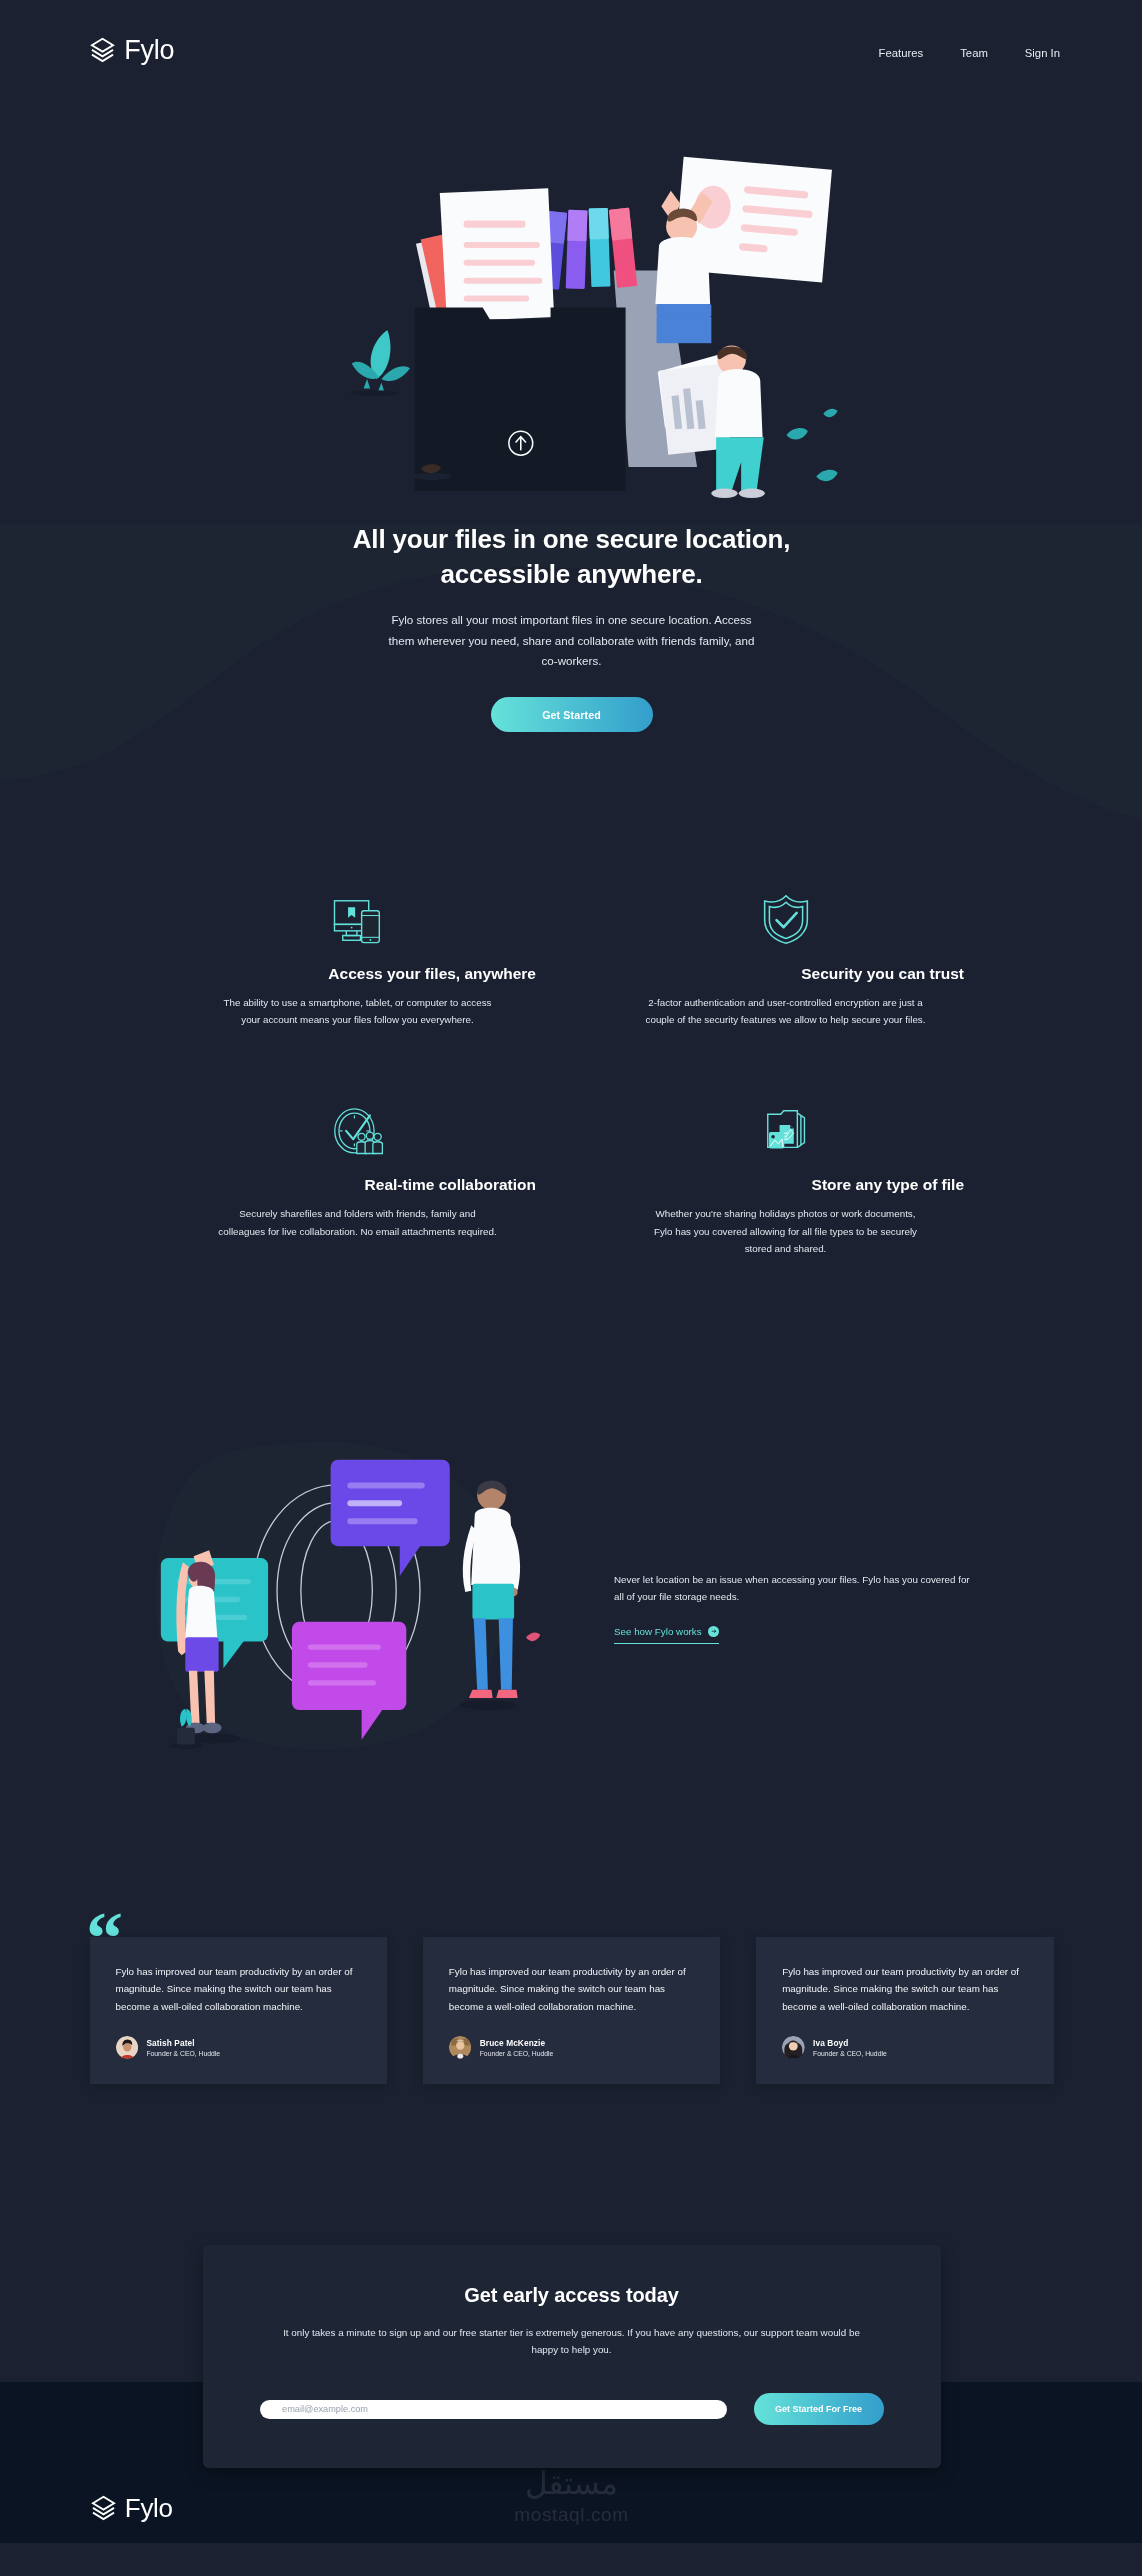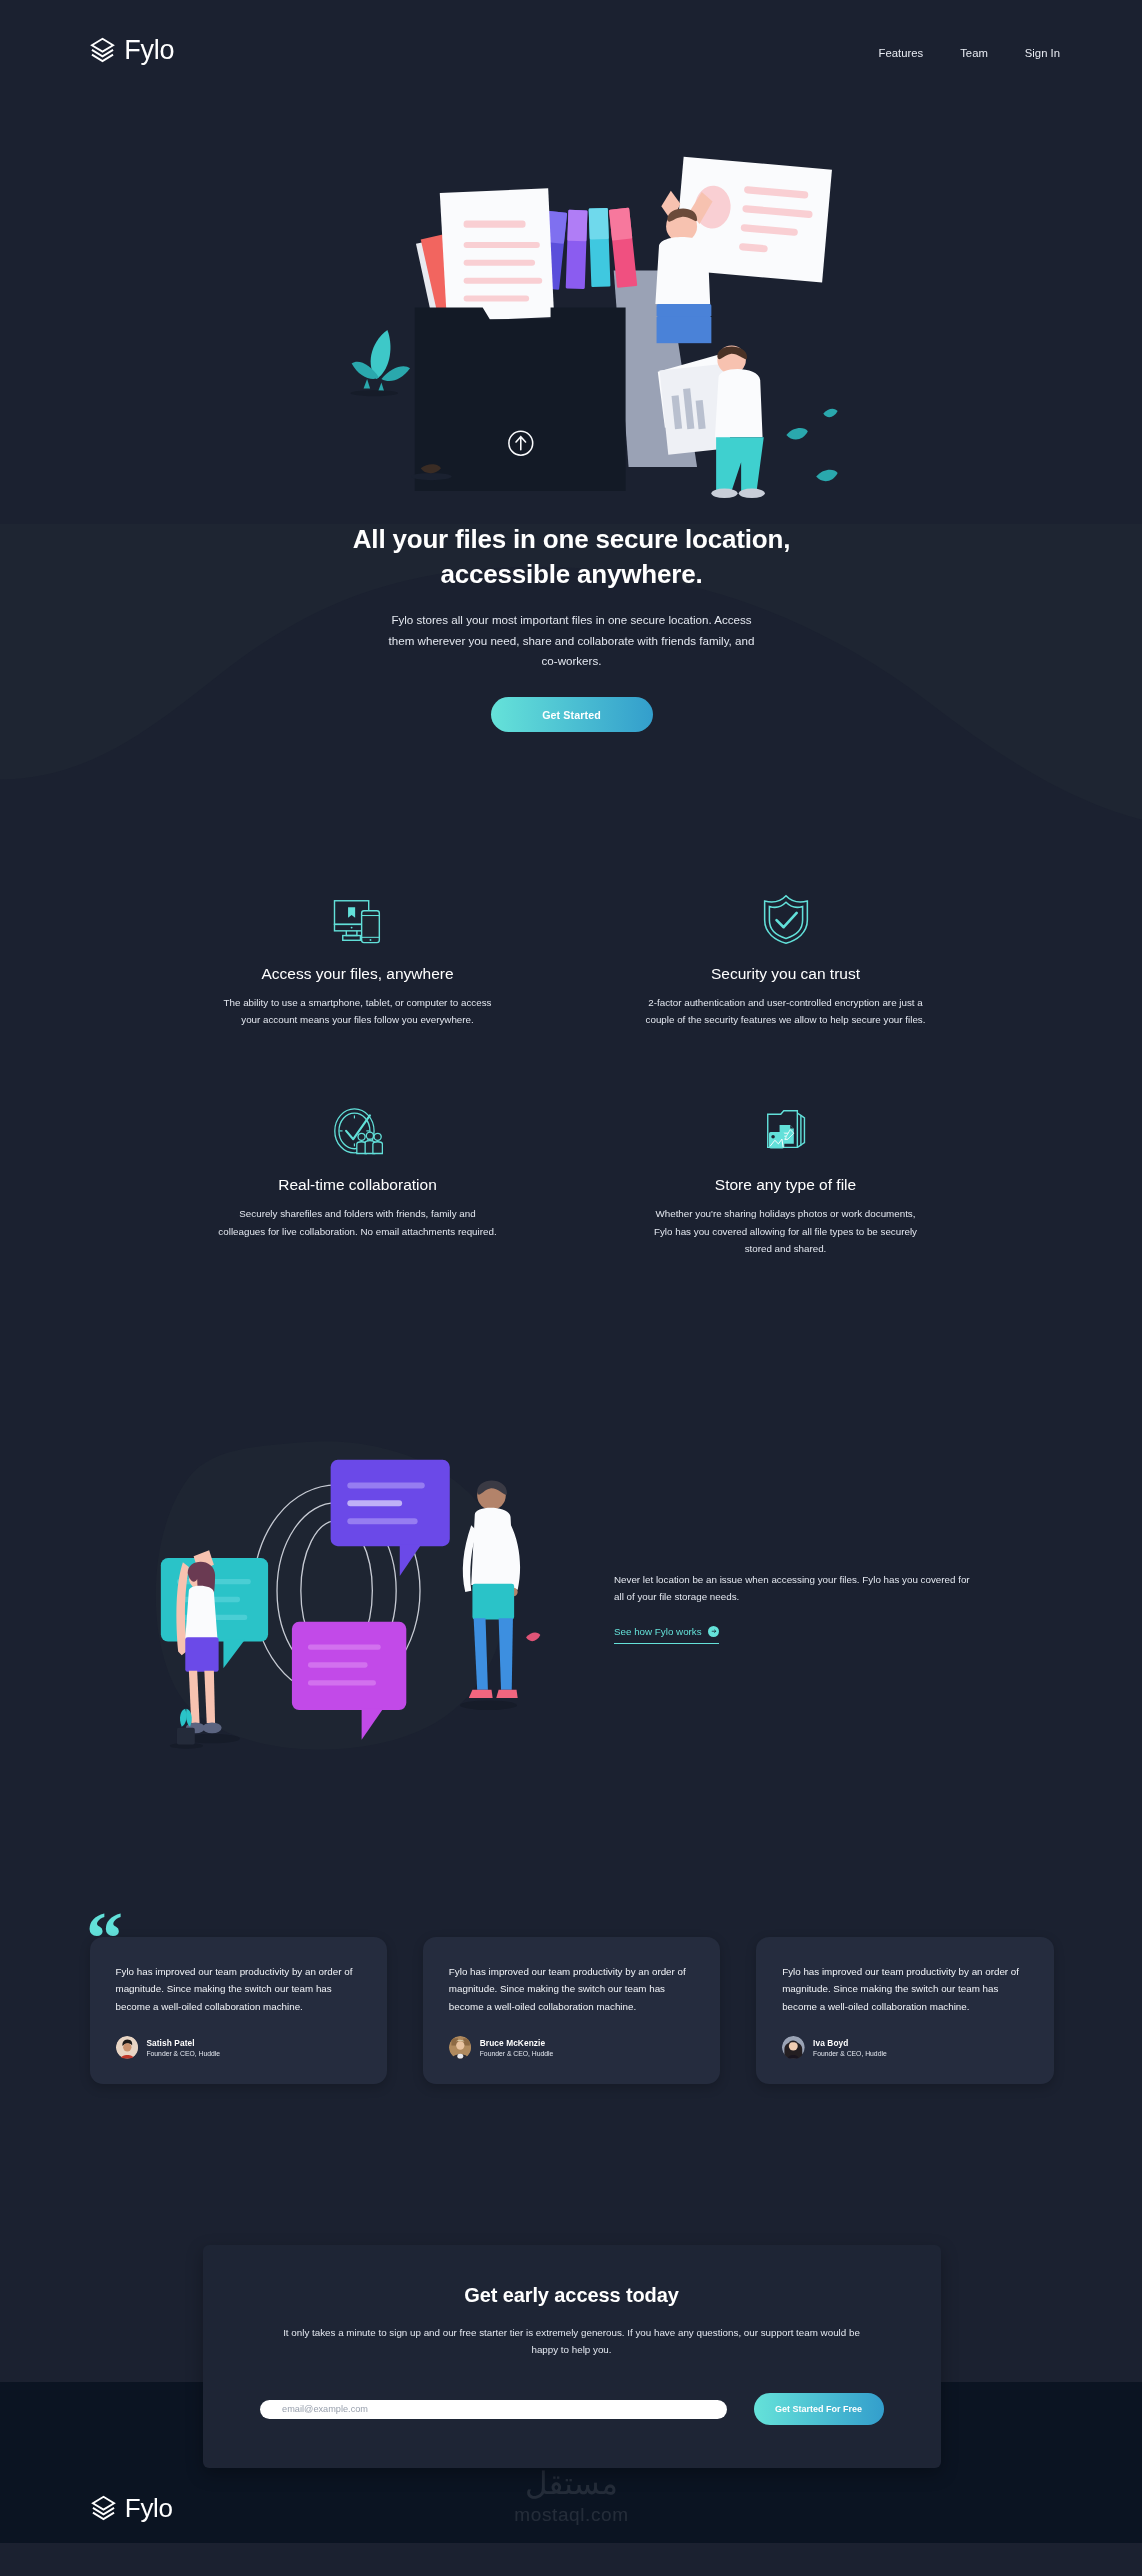--- a/index.html
+++ b/index.html
@@ -53,21 +53,21 @@
 
   
   .features {
     position:relative; z-index:3;
     width:785px; margin:149px auto 0;
     display:grid; grid-template-columns:1fr 1fr;
     row-gap:64px; column-gap:71px;
   }
   .feature { text-align:center; }
   .feature-icon { height:64px; display:flex; align-items:flex-end; justify-content:center; }
-  .feature h3 { font-size:15.5px; font-weight:400; margin-top:20px; color:#fff; }
+  .feature h3 { font-size:15.5px; font-weight:700; margin-top:20px; color:#fff;text-align:right; }
   .feature p {
     font-size:9.8px; line-height:1.78; color:#e3e7ef;
     max-width:280px; margin:10.7px auto 0;
   }
 
   
   .productive {
     position:relative; z-index:3;
     width:863px; margin:173px auto 0;
     display:flex; align-items:center; gap:54px;
@@ -96,21 +96,21 @@
     width:964px; margin:173px auto 0;
     display:grid; grid-template-columns:repeat(3,1fr); gap:36px;
   }
   .quote-mark {
     position:absolute; left:-3.6px; top:-36px; z-index:1;
     font-family:"Liberation Serif", serif;
     color:#62e0d9; font-size:74px; line-height:1; font-weight:700;
   }
   .tcard {
     position:relative; z-index:2;
-    background:#252c3e; border-radius:13px;
+    background:#252c3e; border-radius:0;
     padding:26px 24px 25px 26px;
     box-shadow:0 3.6px 10.7px rgba(0,0,0,0.20);
   }
   .tcard p { font-size:9.8px; line-height:1.76; color:#f2f4f8; }
   .tperson { display:flex; align-items:center; gap:8.3px; margin-top:21.4px; }
   .avatar { width:22.6px; height:22.6px; border-radius:50%; flex:0 0 22.6px; overflow:hidden; }
   .tname { font-size:8.3px; font-weight:700; color:#fff; letter-spacing:0.1px; }
   .trole { font-size:6.8px; color:#e3e7ef; margin-top:1.8px; }
 
   

